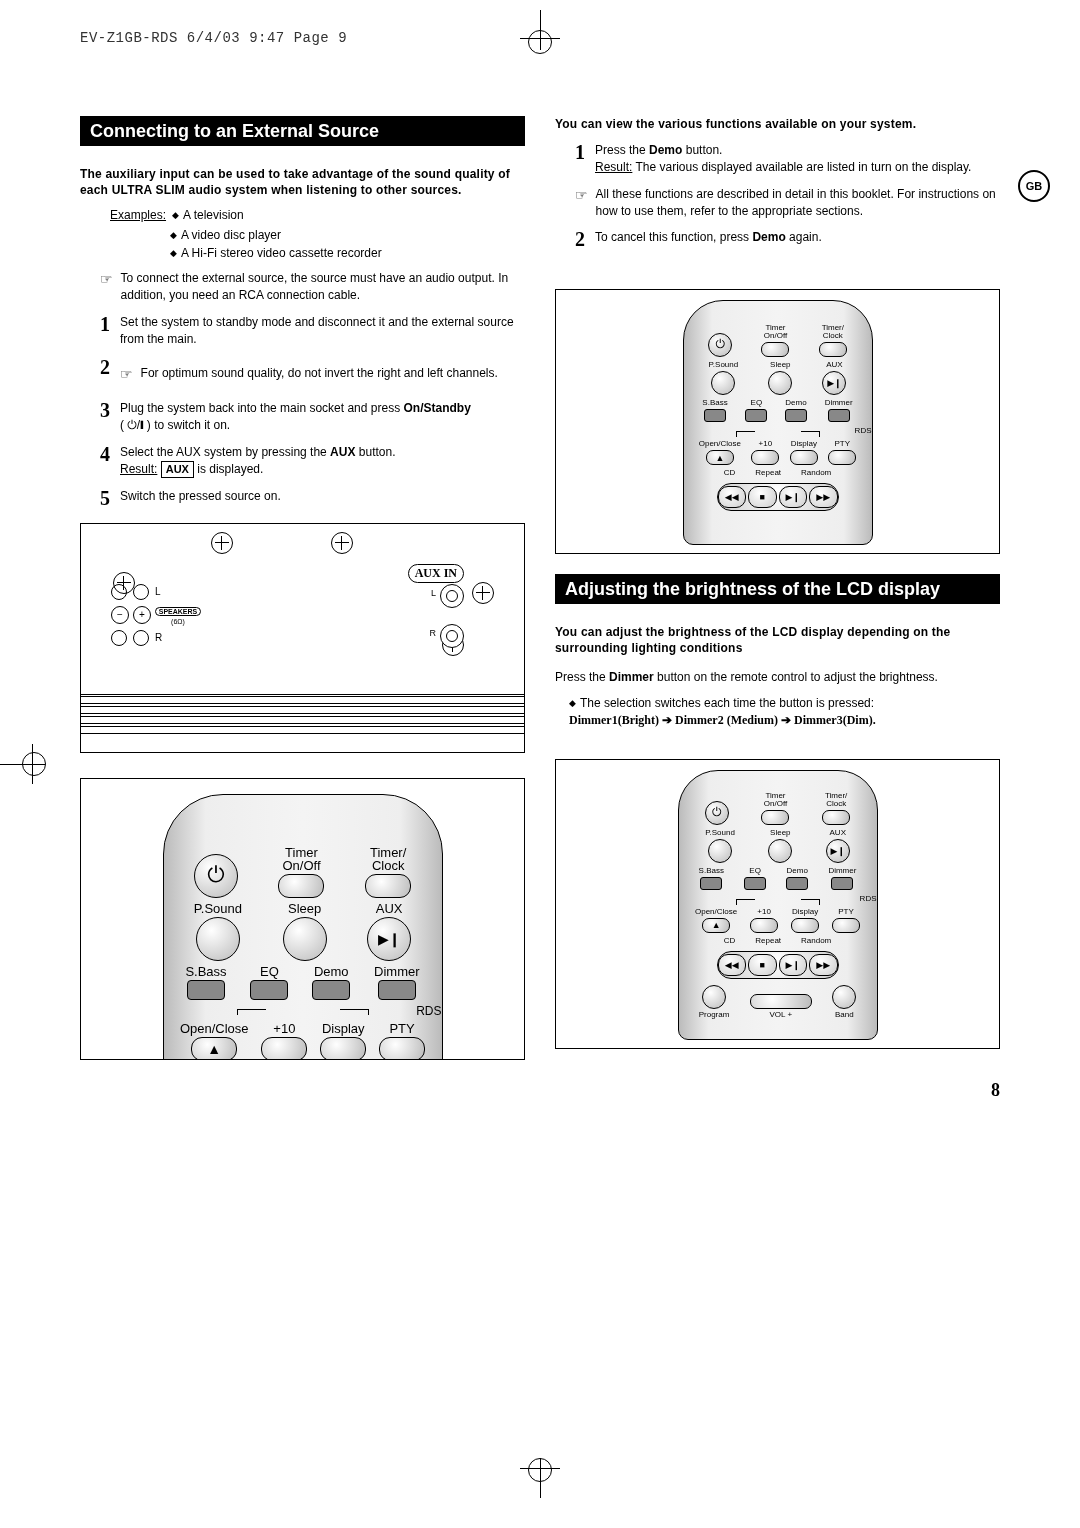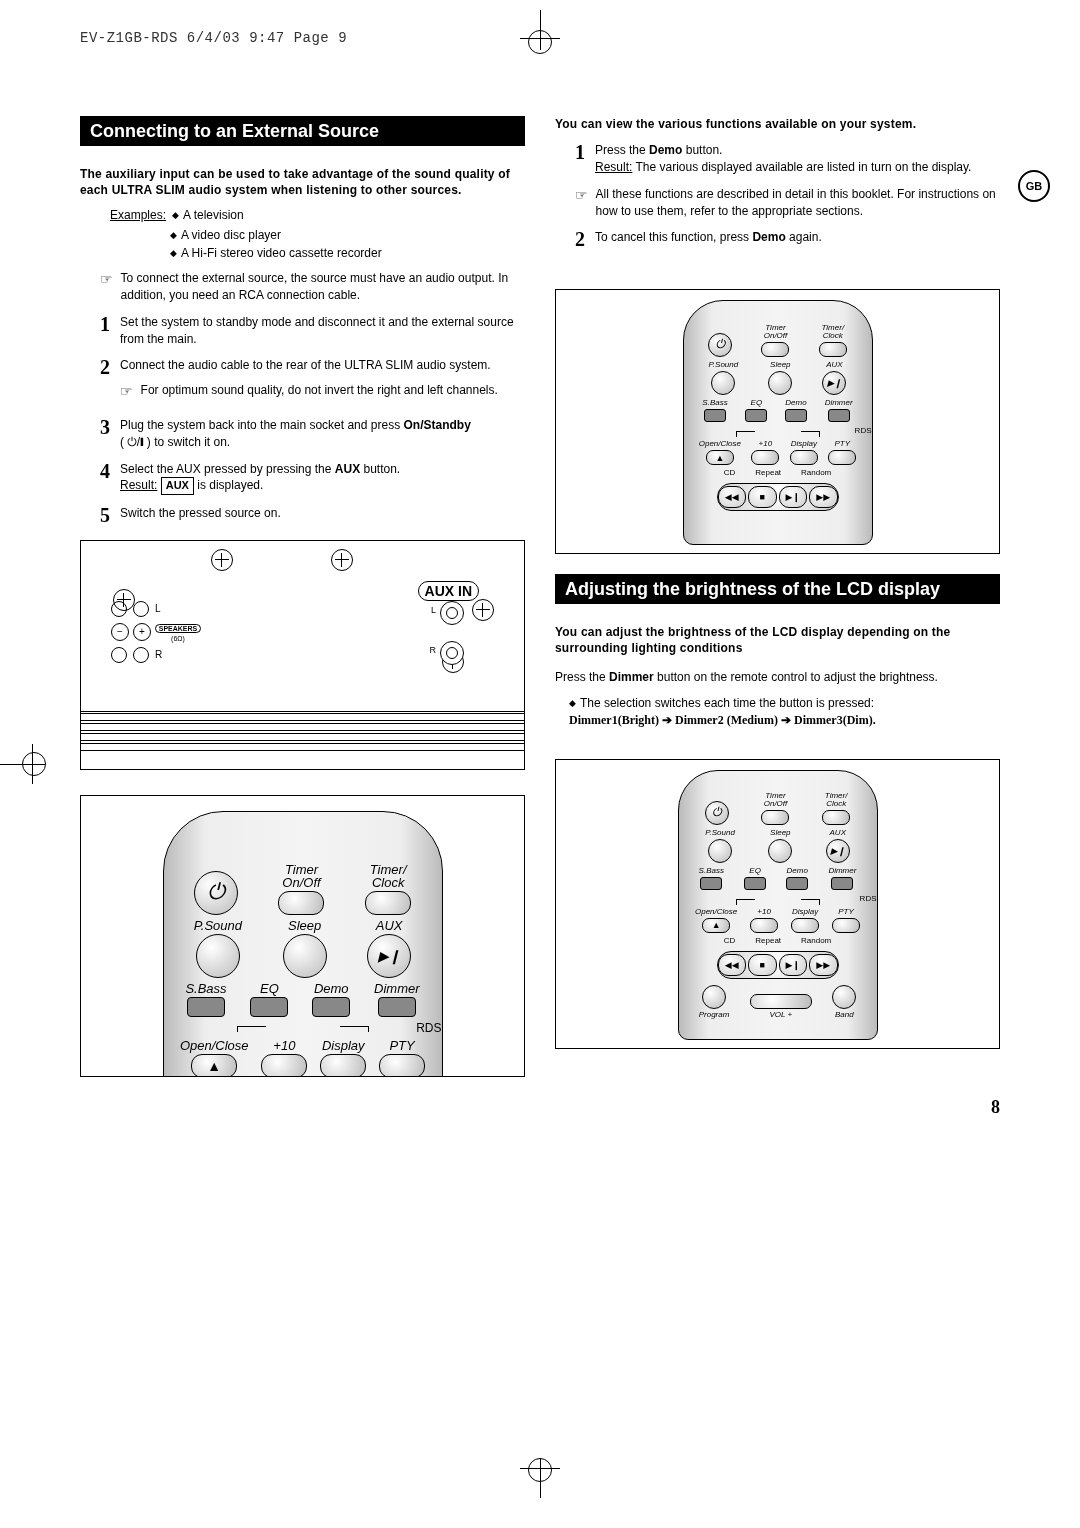--- a/index.html
+++ b/index.html
@@ -159,27 +159,28 @@
     border-bottom: 1px solid #000;
   }
   .panel-stripe {
     position: absolute;
     left: 0; right: 0; height: 6px;
     border-top: 1px solid #000;
     border-bottom: 1px solid #000;
   }
   .aux-label {
     position: absolute;
-    right: 45px; top: 40px;
+    right: 60px; top: 40px;
     border: 1.5px solid #000;
     border-radius: 10px;
-    font-size: 14px;
+    font-size: 12px;
     font-weight: bold;
     padding: 1px 6px;
     background: #fff;
+    font-family: Liberation Serif, serif;
   }
   .socket {
     position: absolute;
     width: 22px; height: 22px;
     border: 1.5px solid #000;
     border-radius: 50%;
     background: #fff;
   }
   .socket::after{
     content:"";
@@ -242,21 +243,21 @@
   }
   .remote-illus.small { height: 290px; margin-top: 10px;}
   .remote-illus.small .remote-body {
     top: 10px; width: 200px; height: 270px; padding-top: 16px;
     border-radius: 40px 40px 10px 10px;
   }
   .rrow {
     display:flex; justify-content:space-around; align-items:flex-end;
     margin: 4px 10px;
   }
-  .rbtn-wrap { display:flex; flex-direction:column; align-items:center; gap:2px;font-style:italic; }
+  .rbtn-wrap { display:flex; flex-direction:column; align-items:center; gap:2px; }
   .rbtn-label { font-size:8px; color:#000; text-align:center; line-height:1; }
   .remote-illus.large .rbtn-label { font-size:13px; }
   .rbtn {
     border:1px solid #000;
     background: radial-gradient(circle at 35% 30%, #fff, #bbb);
   }
   .rbtn.round  { width:22px; height:22px; border-radius:50%; }
   .rbtn.pill   { width:26px; height:13px; border-radius:7px; }
   .rbtn.chip   { width:20px; height:11px; border-radius:3px; background:#888;}
   .remote-illus.large .rbtn.round { width:42px; height:42px; }
@@ -389,40 +390,39 @@
       </div>
 
       <div class="step">
         <div class="step-num">1</div>
         <div class="step-body">Set the system to standby mode and disconnect it and the external source from the main.</div>
       </div>
 
       <div class="step">
         <div class="step-num">2</div>
         <div class="step-body">
-          <div>Connect the audio cable to the rear of the ULTRA SLIM audio system.</div>
           <div class="pointer-row" style="margin-left:0">
             <span class="pointer-arrow">☞</span>
             <span>For optimum sound quality, do not invert the right and left channels.</span>
           </div>
         </div>
       </div>
 
       <div class="step">
         <div class="step-num">3</div>
         <div class="step-body">
           <span>Plug the system back into the main socket and press </span><span class="inline-bold">On/Standby</span>
           <br>( <span>⏻/❙</span> ) to switch it on.
         </div>
       </div>
 
       <div class="step">
         <div class="step-num">4</div>
         <div class="step-body">
-          <span>Select the AUX pressed by pressing the </span><span class="inline-bold">AUX</span><span> button.</span><br>
+          <span>Select the AUX system by pressing the </span><span class="inline-bold">AUX</span><span> button.</span><br>
           <span class="result-underline">Result:</span>
           <span class="result-box">AUX</span>
           <span> is displayed.</span>
         </div>
       </div>
 
       <div class="step">
         <div class="step-num">5</div>
         <div class="step-body">Switch the pressed source on.</div>
       </div>

